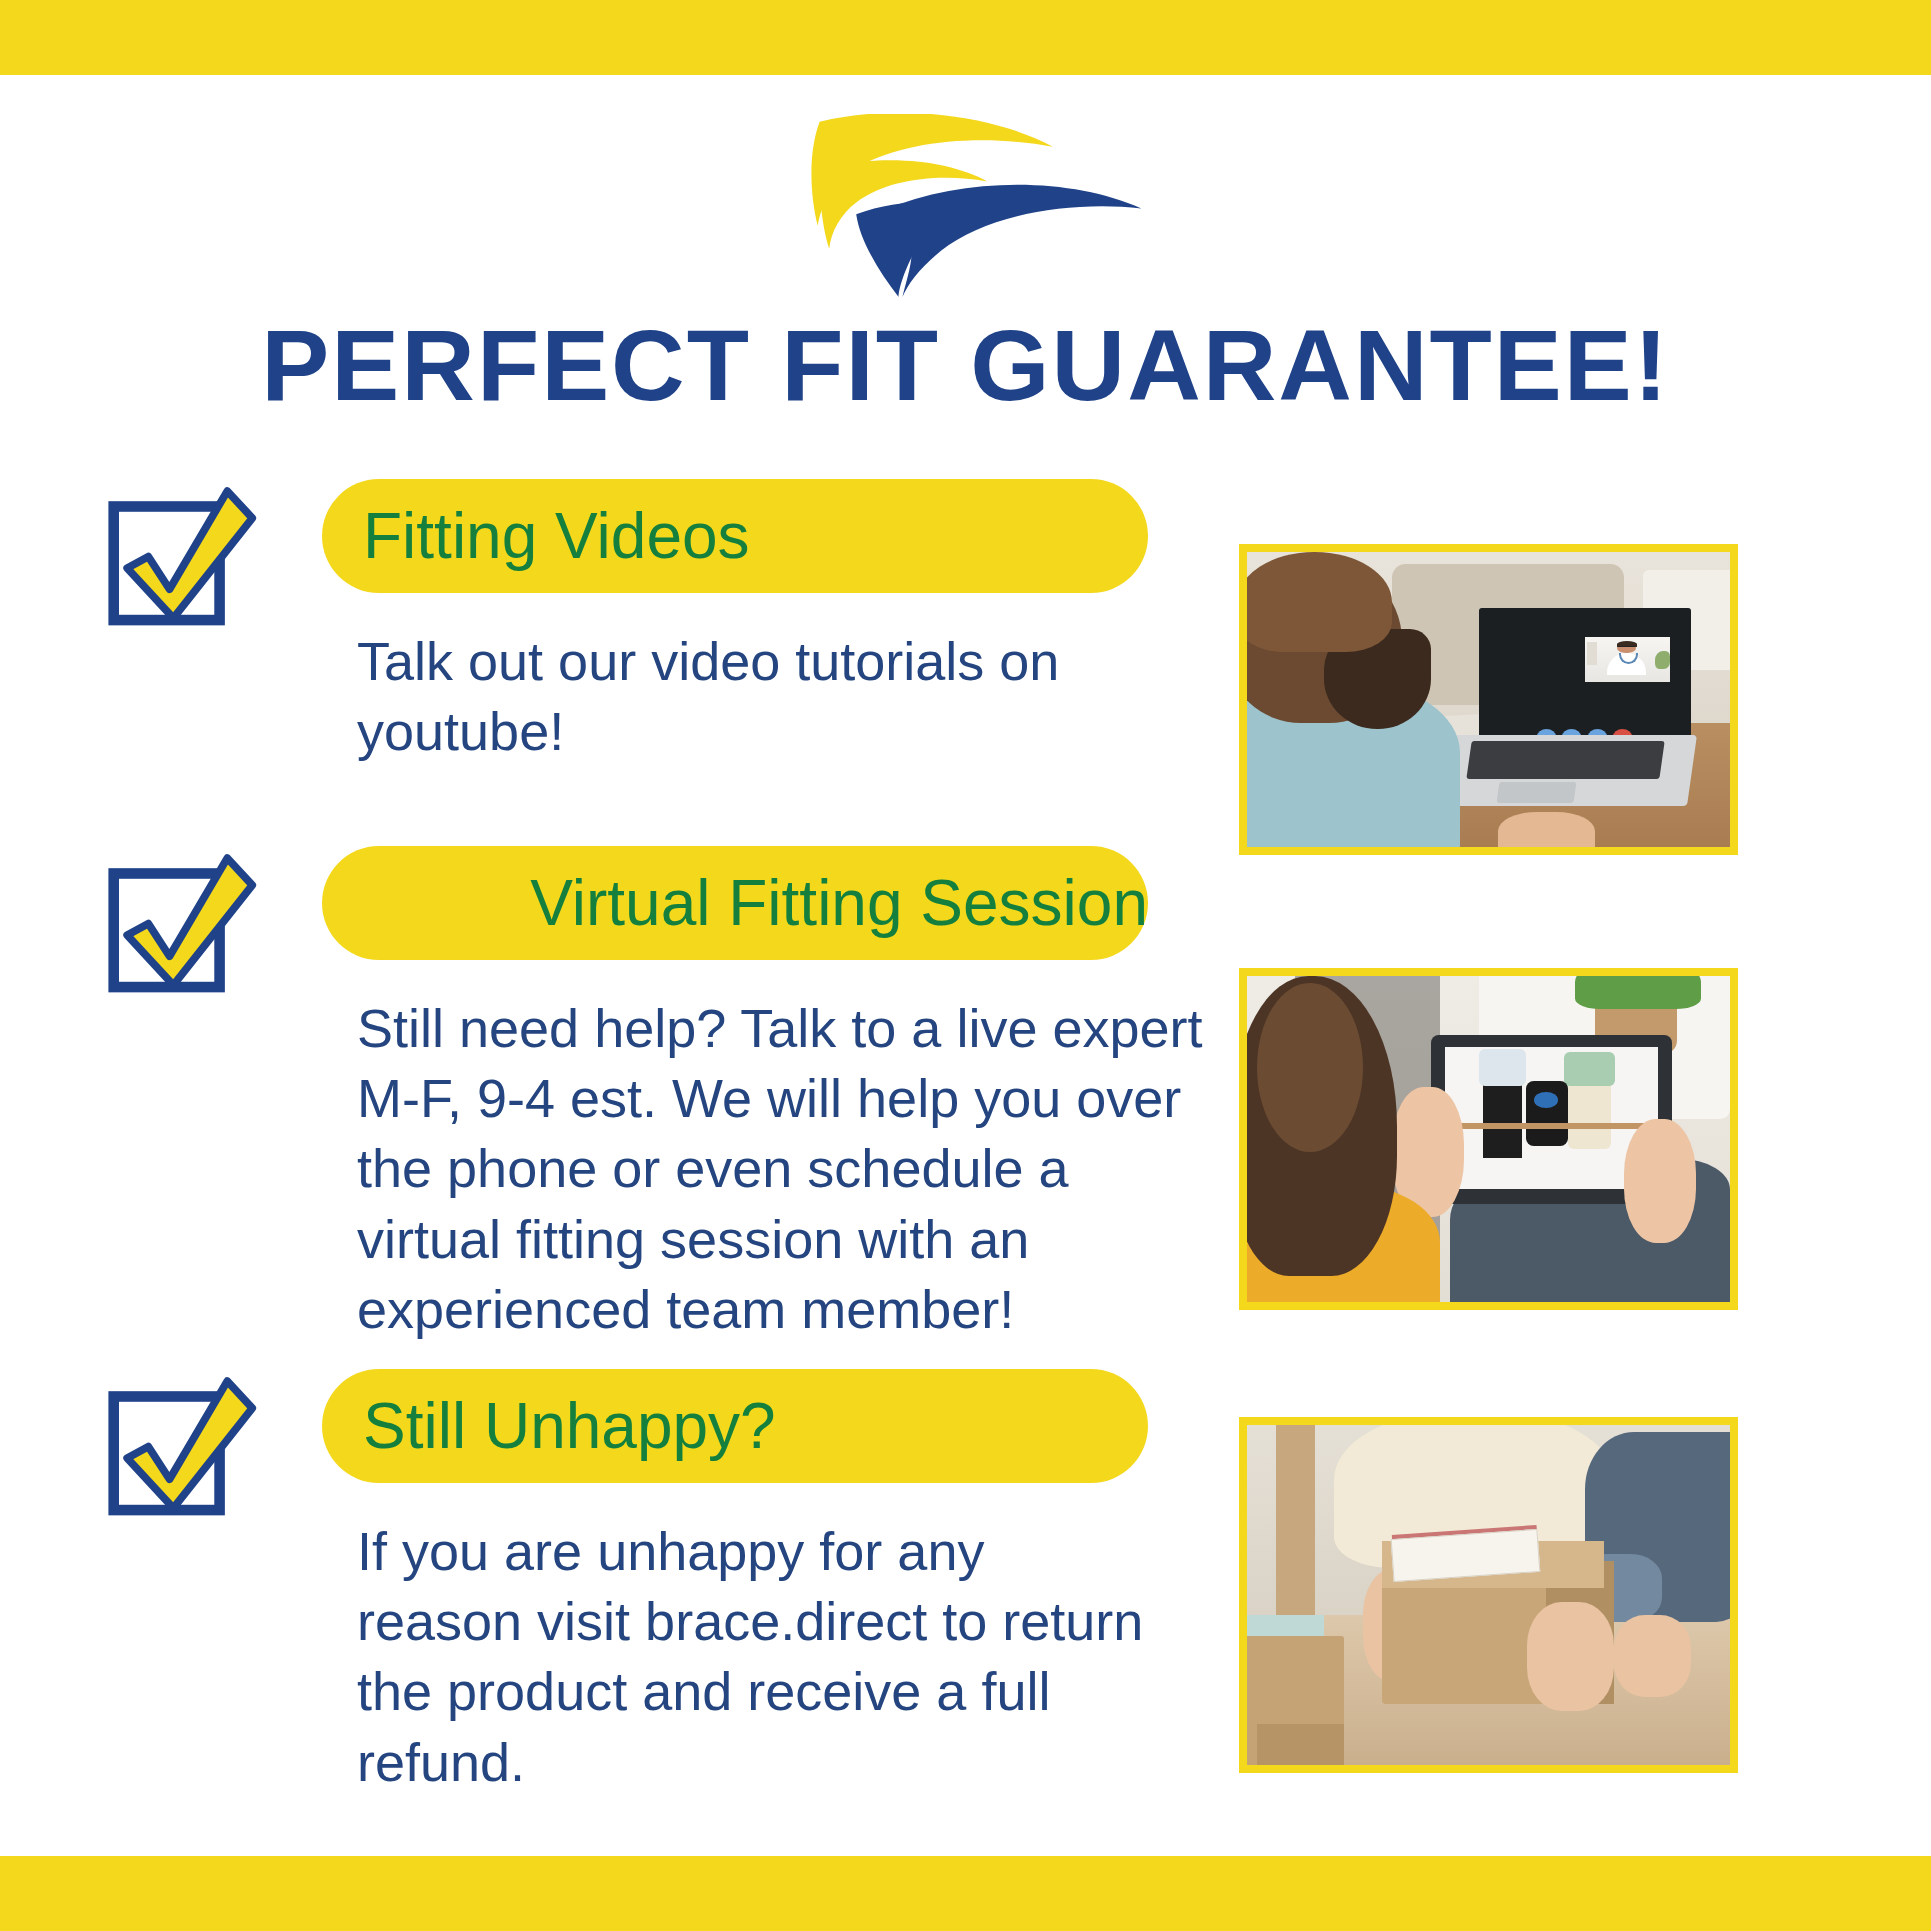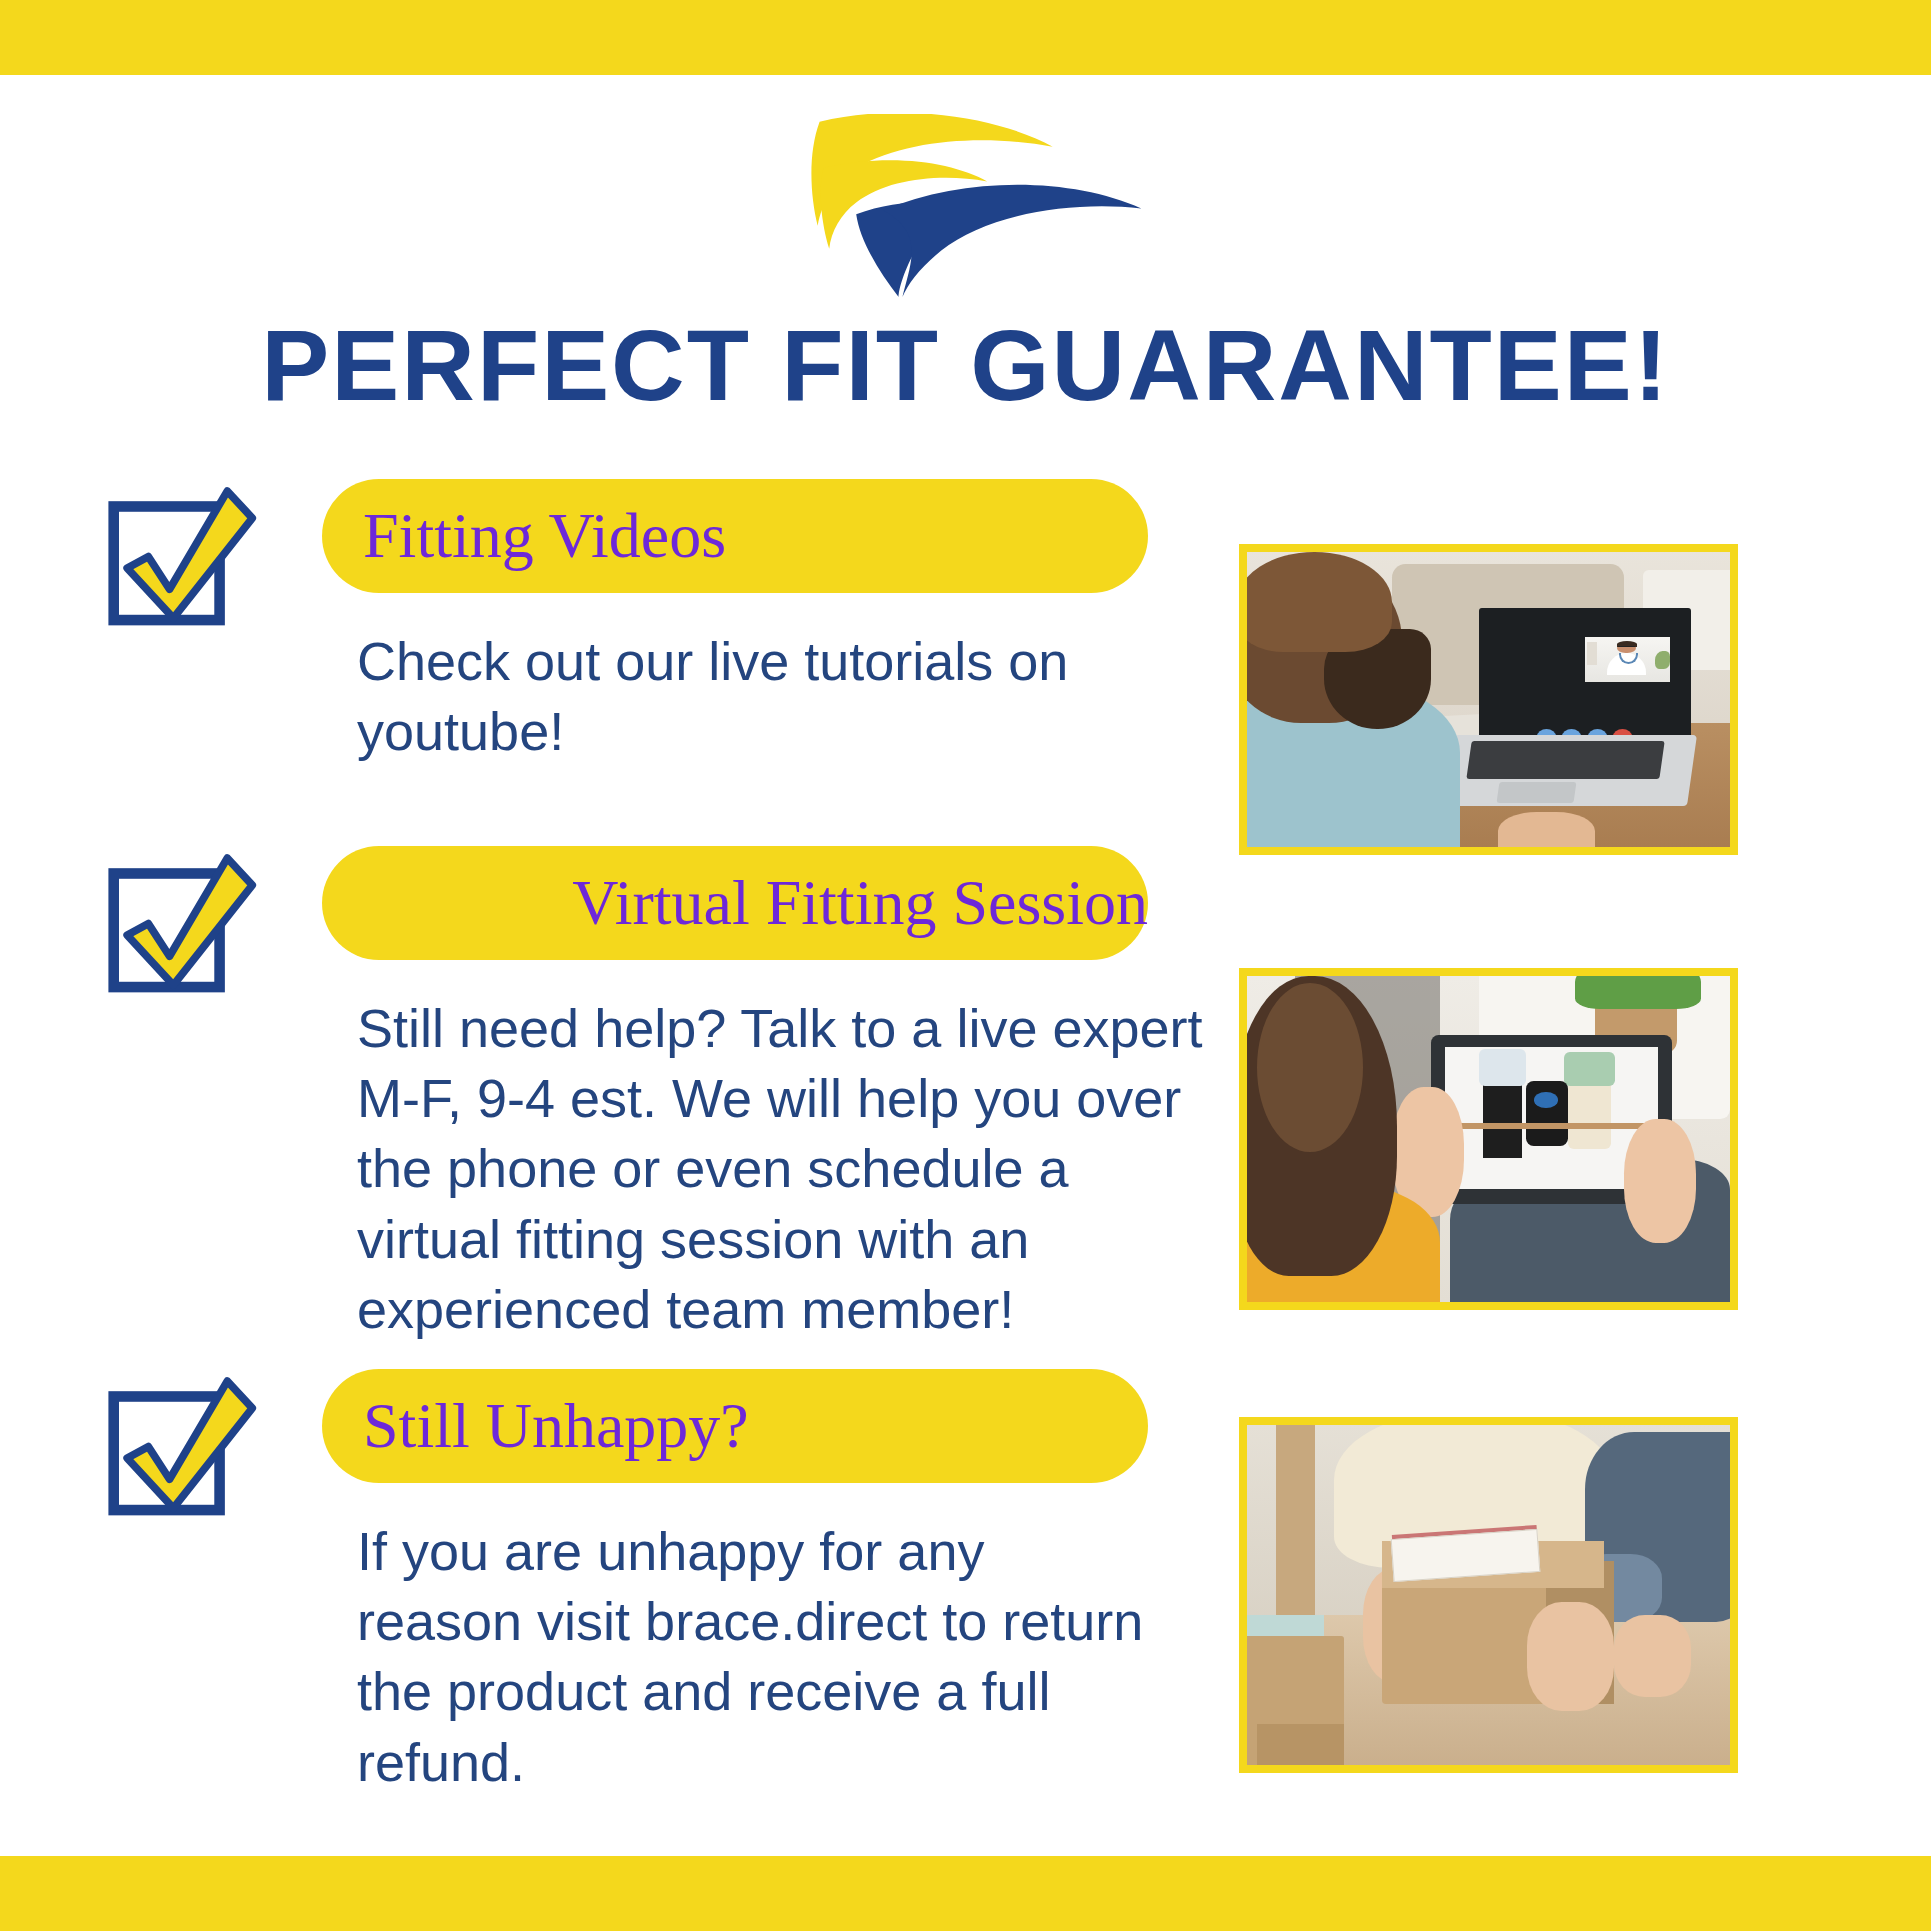--- a/index.html
+++ b/index.html
@@ -98,23 +98,23 @@
     background: #F4D81C;
     border-radius: 58px;
     display: flex;
     align-items: center;
   }
   .pill-1 { width: 826px; }
   .pill-2 { width: 826px; justify-content: flex-end; }
   .pill-3 { width: 826px; }
   .pill-label {
     padding-left: 41px;
-    font-family: Liberation Serif, serif;
+    font-family: Liberation Sans, sans-serif;
     font-size: 64px;
-    color: #6d28d9;
+    color: #15803d;
     line-height: 1;
     white-space: nowrap;
   }
 
   
   .body-text {
     position: absolute;
     left: 357px;
     font-family: "Liberation Sans Narrow", "Liberation Sans", sans-serif;
     font-size: 54px;
@@ -231,21 +231,21 @@
 
   <svg class="check-icon" viewBox="0 0 160 150">
     <rect x="8" y="22" width="110" height="118" fill="none" stroke="#1F4289" stroke-width="11"></rect>
     <path d="M22 86 L44 74 L66 108 L126 6 L152 34 L70 138 Z" fill="#F4D81C" stroke="#1F4289" stroke-width="8" stroke-linejoin="round"></path>
   </svg>
 
   <div class="pill pill-1">
     <span class="pill-label">Fitting Videos</span>
   </div>
 
-  <div class="body-text body-1">Check out our live tutorials on youtube!</div>
+  <div class="body-text body-1">Talk out our video tutorials on youtube!</div>
 </div>
 
 <div class="row row-2">
 
   <svg class="check-icon" viewBox="0 0 160 150">
     <rect x="8" y="22" width="110" height="118" fill="none" stroke="#1F4289" stroke-width="11"></rect>
     <path d="M22 86 L44 74 L66 108 L126 6 L152 34 L70 138 Z" fill="#F4D81C" stroke="#1F4289" stroke-width="8" stroke-linejoin="round"></path>
   </svg>
 
   <div class="pill pill-2">

